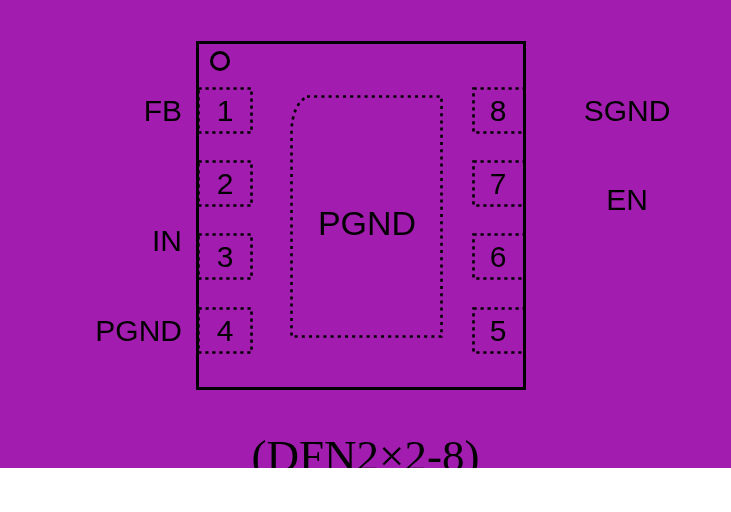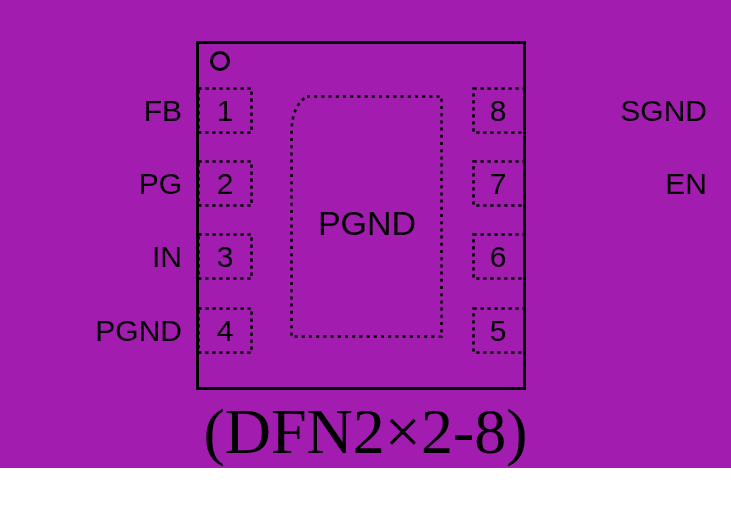--- a/index.html
+++ b/index.html
@@ -32,21 +32,21 @@
     white-space: nowrap;
   }
   .lbl-left {
     left: 30px;
     width: 152px;
     text-align: right;
   }
   .lbl-right {
     left: 547px;
     width: 160px;
-    text-align: right;
+    text-align: center;
   }
   .num-left {
     left: 197px;
     width: 56px;
     text-align: center;
   }
   .num-right {
     left: 470px;
     width: 56px;
     text-align: center;
@@ -57,25 +57,25 @@
     top: 200px;
     width: 152px;
     height: 46px;
     line-height: 46px;
     text-align: center;
     font-size: 34px;
   }
   .caption {
     position: absolute;
     left: 0;
-    top: 400px;
+    top: 424px;
     width: 731px;
     text-align: center;
     font-family: "Liberation Serif", "DejaVu Serif", serif;
-    font-size: 64px;
+    font-size: 45px;
     line-height: 64px;
     white-space: nowrap;
   }
 </style>
 </head>
 <body>
 
 <div class="stage">
 
   <svg class="diagram-svg" viewBox="0 0 731 512" xmlns="http://www.w3.org/2000/svg">
@@ -91,34 +91,33 @@
 
     <rect x="473.5" y="88.5" width="51" height="44" fill="none" stroke="#000000" stroke-width="2.6" stroke-dasharray="3.2 3.8"></rect>
     <rect x="473.5" y="161.5" width="51" height="44" fill="none" stroke="#000000" stroke-width="2.6" stroke-dasharray="3.2 3.8"></rect>
     <rect x="473.5" y="234.5" width="51" height="44" fill="none" stroke="#000000" stroke-width="2.6" stroke-dasharray="3.2 3.8"></rect>
     <rect x="473.5" y="308.5" width="51" height="44" fill="none" stroke="#000000" stroke-width="2.6" stroke-dasharray="3.2 3.8"></rect>
 
     <path d="M 307 96.5 L 441.5 96.5 L 441.5 336.5 L 291.5 336.5 L 291.5 131 C 292 113 298 101.5 307 96.5 Z" fill="none" stroke="#000000" stroke-width="2.6" stroke-dasharray="3 4.2"></path>
   </svg>
 
   <div class="txt lbl-left" style="top:87px">FB</div>
-  <div class="txt lbl-left" style="top:160px">PG</div>
-  <div class="txt lbl-left" style="top:233px">IN</div>
+  <div class="txt lbl-left" style="top:217px">IN</div>
   <div class="txt lbl-left" style="top:307px">PGND</div>
 
   <div class="txt num-left" style="top:87px">1</div>
   <div class="txt num-left" style="top:160px">2</div>
   <div class="txt num-left" style="top:233px">3</div>
   <div class="txt num-left" style="top:307px">4</div>
 
   <div class="txt num-right" style="top:87px">8</div>
   <div class="txt num-right" style="top:160px">7</div>
   <div class="txt num-right" style="top:233px">6</div>
   <div class="txt num-right" style="top:307px">5</div>
 
   <div class="txt lbl-right" style="top:87px">SGND</div>
-  <div class="txt lbl-right" style="top:160px">EN</div>
+  <div class="txt lbl-right" style="top:176px">EN</div>
 
   <div class="pad-label">PGND</div>
 
   <div class="caption">(DFN2×2-8)</div>
 
 </div>
 
 </body></html>

